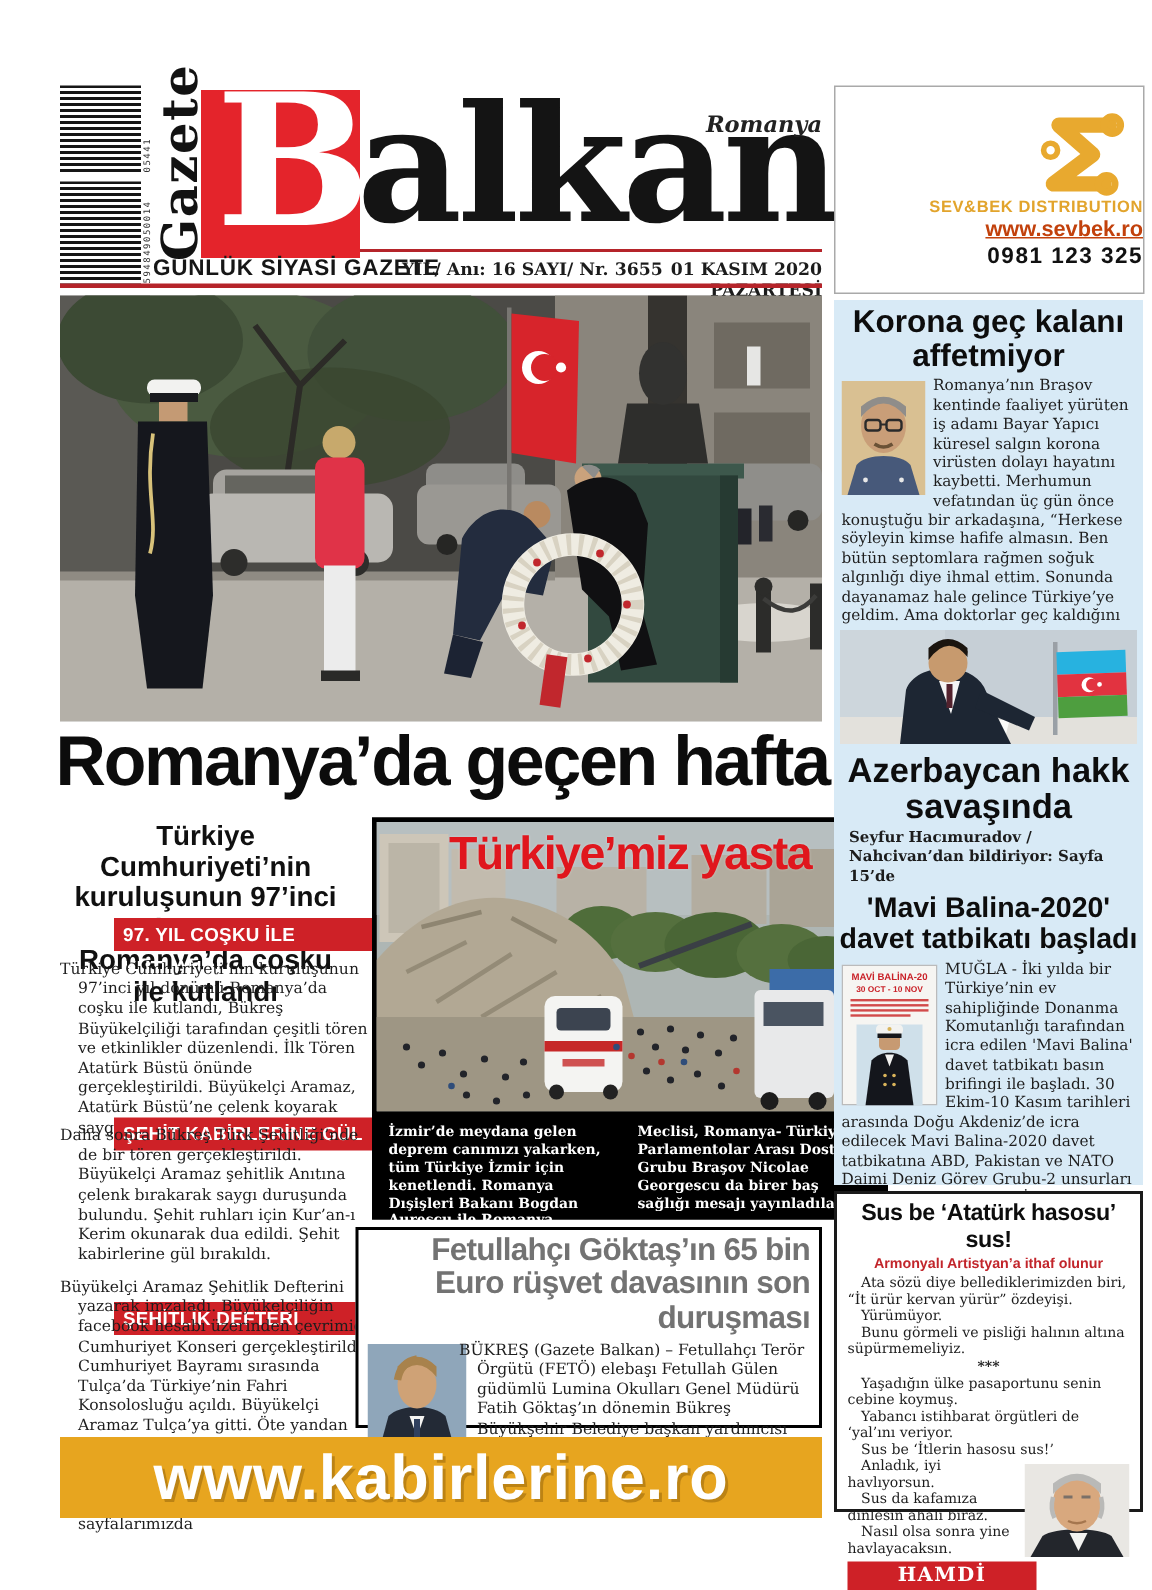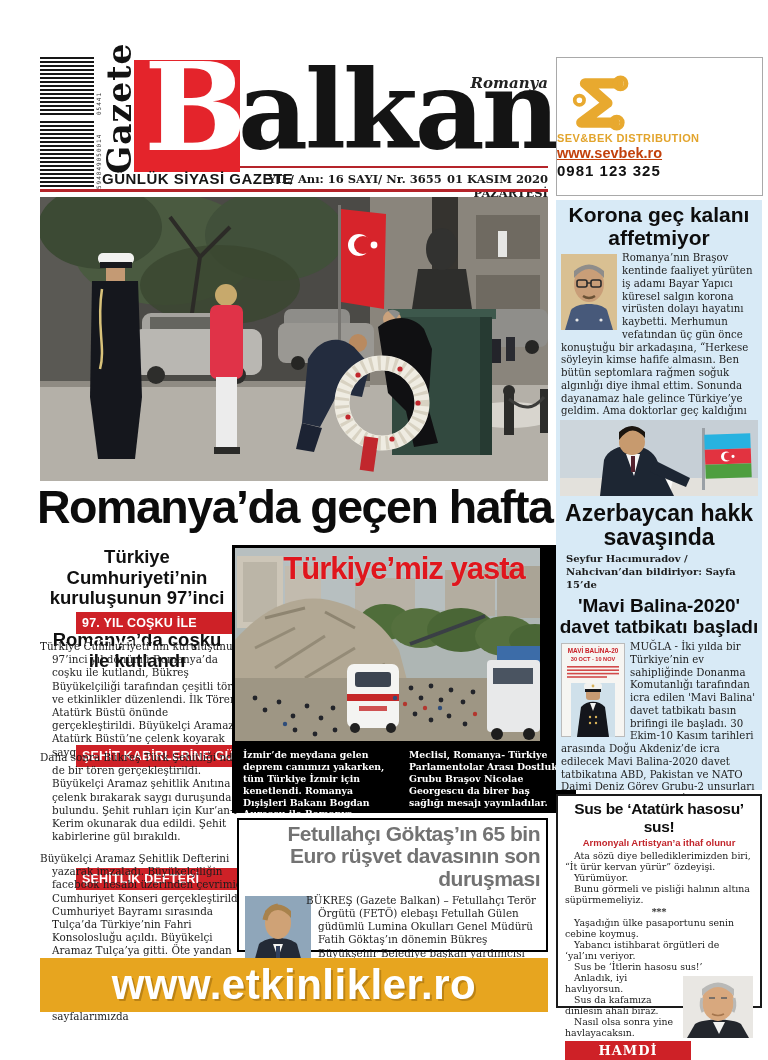--- a/index.html
+++ b/index.html
@@ -17,21 +17,21 @@
   .b-box span{position:absolute;left:10px;top:-20px;font-family:"DejaVu Serif",serif;
               font-weight:bold;font-size:122px;line-height:1.1;color:#fff;}
   .alkan{font-family:"DejaVu Serif",serif;font-weight:bold;font-size:108px;line-height:1;
          letter-spacing:-3px;color:#141414;}
   .romanya{font-family:"DejaVu Serif",serif;font-style:italic;font-weight:bold;font-size:15px;color:#222;}
   .tagline{font-weight:bold;font-size:15px;letter-spacing:.5px;color:#161616;}
   .issue,.dateline{font-family:"DejaVu Serif",serif;font-weight:bold;font-size:11.5px;color:#1c1c1c;}
   .rule{background:#b5242a;}
   
   .adbox{border:1px solid #a9a9a9;background:#fff;display:flex;flex-direction:column;
-         align-items:flex-start;justify-content:center;gap:1px;}
+         align-items:flex-end;justify-content:center;gap:1px;}
   .ad-brand{color:#e2a42c;font-weight:bold;font-size:11px;letter-spacing:.4px;}
   .ad-site{color:#c2410c;font-weight:bold;font-size:14.5px;text-decoration:underline;cursor:pointer;}
   .ad-phone{color:#111;font-weight:bold;font-size:15px;letter-spacing:1px;}
   
   .main-headline{font-weight:800;font-size:47px;line-height:1;letter-spacing:-1.5px;color:#0c0c0c;
                  white-space:nowrap;transform:scaleX(.99);transform-origin:left;}
   .subhead{font-weight:800;font-size:18.5px;line-height:1.12;text-align:center;color:#101010;}
   .red-banner{background:#ce2127;color:#fff;font-weight:bold;font-size:12.5px;line-height:22px;
               height:22px;padding-left:6px;position:relative;letter-spacing:.2px;margin-left:36px;}
   .red-banner::after{content:"";position:absolute;right:-7px;top:0;width:4px;height:22px;background:#8c191d;}
@@ -199,21 +199,21 @@
 
   <div class="abs red-banner" style="left:40px;top:612px;width:182px;">97. YIL COŞKU İLE KUTLANDI</div>
   <div class="abs bodytext hang" style="left:40px;top:640px;width:194px;">Türkiye Cumhuriyeti’nin kuruluşunun 97’inci yıl dönümü Romanya’da coşku ile kutlandı, Bükreş Büyükelçiliği tarafından çeşitli tören ve etkinlikler düzenlendi. İlk Tören Atatürk Büstü önünde gerçekleştirildi. Büyükelçi Aramaz, Atatürk Büstü’ne çelenk koyarak saygı duruşunda bulundu.</div>
 
   <div class="abs red-banner" style="left:40px;top:723px;width:182px;">ŞEHİT KABİRLERİNE GÜL</div>
   <div class="abs bodytext hang" style="left:40px;top:751px;width:194px;">Daha sonra Bükreş Türk Şehitliği’nde de bir tören gerçekleştirildi. Büyükelçi Aramaz şehitlik Anıtına çelenk bırakarak saygı duruşunda bulundu. Şehit ruhları için Kur’an-ı Kerim okunarak dua edildi. Şehit kabirlerine gül bırakıldı.</div>
 
   <div class="abs red-banner" style="left:40px;top:824px;width:182px;">ŞEHİTLİK DEFTERİ İMZALANDI</div>
   <div class="abs bodytext hang" style="left:40px;top:852px;width:194px;">Büyükelçi Aramaz Şehitlik Defterini yazarak imzaladı. Büyükelçiliğin facebook hesabı üzerinden çevrimiçi Cumhuriyet Konseri gerçekleştirildi. Cumhuriyet Bayramı sırasında Tulça’da Türkiye’nin Fahri Konsolosluğu açıldı. Büyükelçi Aramaz Tulça’ya gitti. Öte yandan ünlü Türkolog Mustafa Ali Mehmet vefat etti. Mustafa Hoca Bükreş Türk Şehitliği içerisindeki soydaş mezarlığında defnedildi. Ayrıntılar iç sayfalarımızda</div>
 
-  <div class="abs yasta-box" style="left:232px;top:545px;width:344px;height:268px;">
+  <div class="abs yasta-box" style="left:248px;top:545px;width:344px;height:268px;">
     <svg width="305" height="193" viewBox="0 0 305 193" style="display:block">
       <rect width="305" height="193" fill="#aeb6b4"></rect>
       <rect width="305" height="62" fill="#b7bfc0"></rect>
       <rect x="2" y="8" width="46" height="72" fill="#cdc6b8"></rect>
       <rect x="8" y="14" width="34" height="60" fill="#9a9486" opacity=".35"></rect>
       <rect x="50" y="18" width="36" height="54" fill="#c2bbae"></rect>
       <rect x="120" y="30" width="60" height="40" fill="#b8b2a6"></rect>
       <rect x="210" y="22" width="50" height="46" fill="#b3ada0"></rect>
       <rect x="262" y="18" width="43" height="52" fill="#aaa496"></rect>
       <ellipse cx="150" cy="74" rx="26" ry="18" fill="#4f6d3a"></ellipse>
@@ -292,21 +292,21 @@
         <rect x="31" y="50" width="4" height="14" fill="#30405e"></rect>
         <ellipse cx="33" cy="27" rx="13" ry="16" fill="#cfa276"></ellipse>
         <path d="M20 22 Q33 6 46 22 L46 15 Q33 2 20 15 Z" fill="#a8824c"></path>
         <path d="M20 24 Q22 12 33 10" stroke="#a8824c" stroke-width="5" fill="none"></path>
       </svg>
       <div class="bodytext hang" style="font-size:10.4px;">BÜKREŞ (Gazete Balkan) – Fetullahçı Terör Örgütü (FETÖ) elebaşı Fetullah Gülen güdümlü Lumina Okulları Genel Müdürü Fatih Göktaş’ın dönemin Bükreş Büyükşehir Belediye başkan yardımcısı Cornel Pieptea’ya 65 bin euro rüşvet verdiği gerekçesi ile açılan davanın 27 Ekim’de yapılan duruşmasında yine erteleme kararı çıktı. Sayfa 7’de</div>
     </div>
   </div>
 
   <div class="abs yellow-banner" style="left:40px;top:958px;width:508px;height:54px;">
-    <span>www.etkinlikler.ro</span>
+    <span>www.kabirlerine.ro</span>
   </div>
 
   <div class="abs blue-block" style="left:556px;top:200px;width:206px;height:222px;">
     <div class="rc-title korona-title">Korona geç kalanı affetmiyor</div>
     <div class="rc-body">
       <svg class="float-photo" width="56" height="76" viewBox="0 0 56 76">
         <rect width="56" height="76" fill="#d9c092"></rect>
         <path d="M4 76 L10 56 C16 48 40 48 46 56 L52 76 Z" fill="#47597a"></path>
         <circle cx="16" cy="66" r="1.6" fill="#e8e8e8"></circle>
           <circle cx="40" cy="66" r="1.6" fill="#e8e8e8"></circle>

